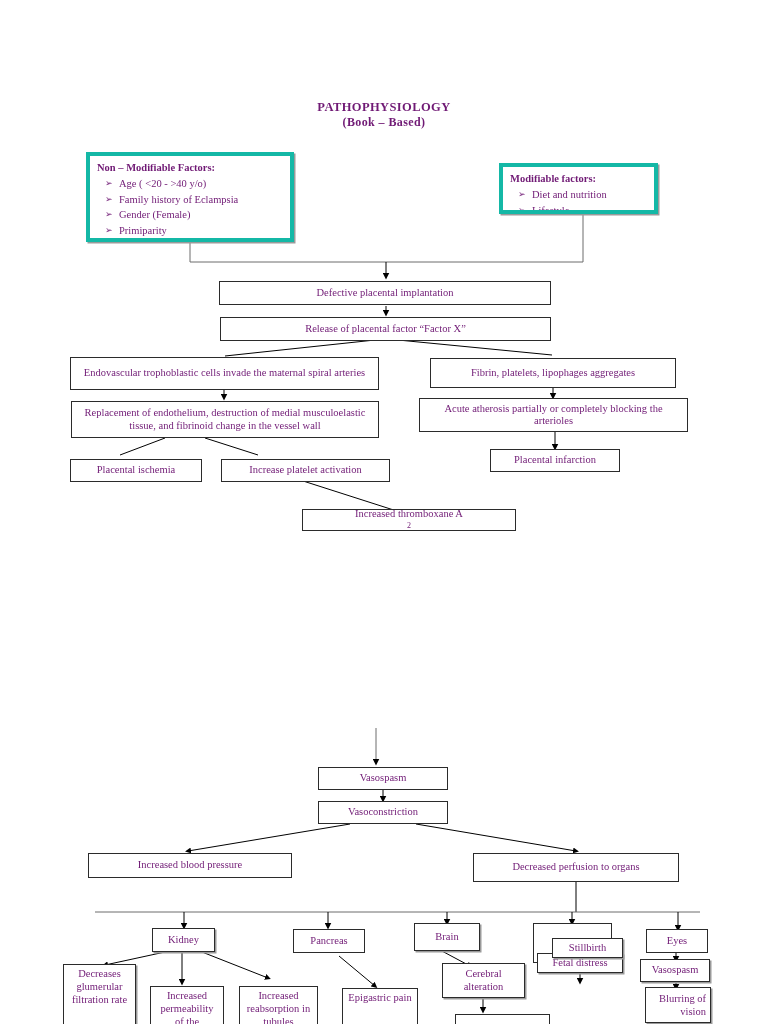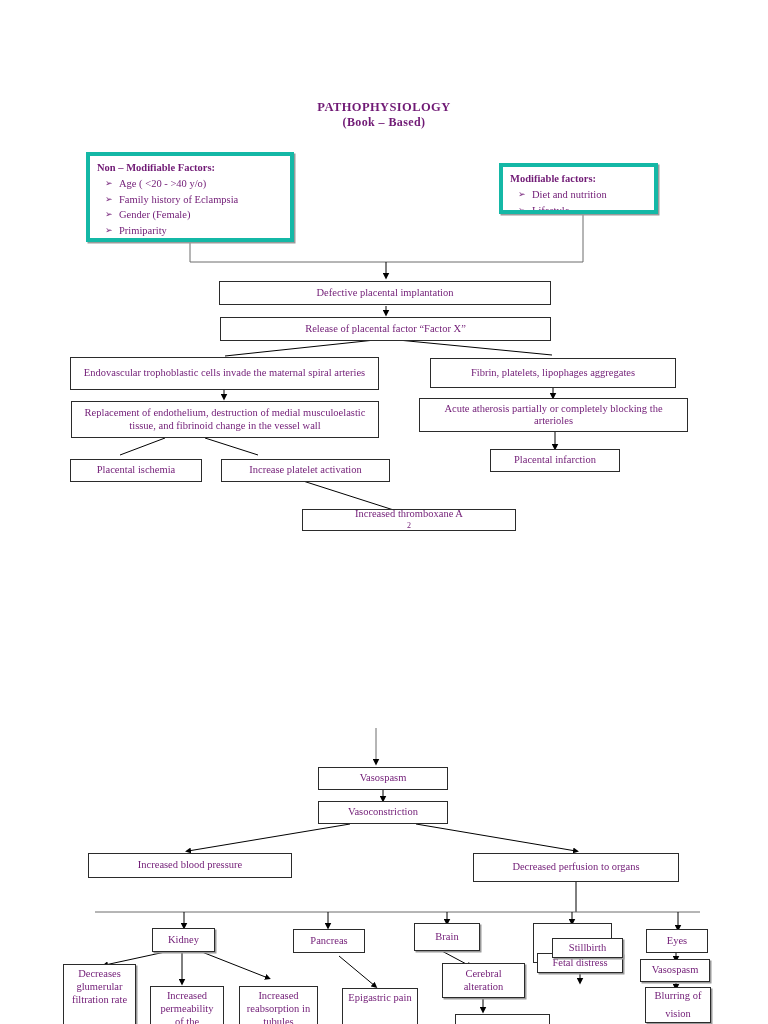--- a/index.html
+++ b/index.html
@@ -308,17 +308,17 @@
   </div>
 
   <div class="node shadowed" style="left:552px; top:938px; width:71px; height:20px;">
     <span>Stillbirth</span>
   </div>
 
   <div class="node shadowed" style="left:640px; top:959px; width:70px; height:23px;">
     <span>Vasospasm</span>
   </div>
 
-  <div class="node shadowed" style="left:645px; top:987px; width:66px; height:36px; line-height:18px;">
+  <div class="node shadowed" style="left:645px; top:987px; width:66px; height:36px; line-height:13px;text-align:right;">
     <span>Blurring of vision</span>
   </div>
 
 </div>
 
 </body></html>

